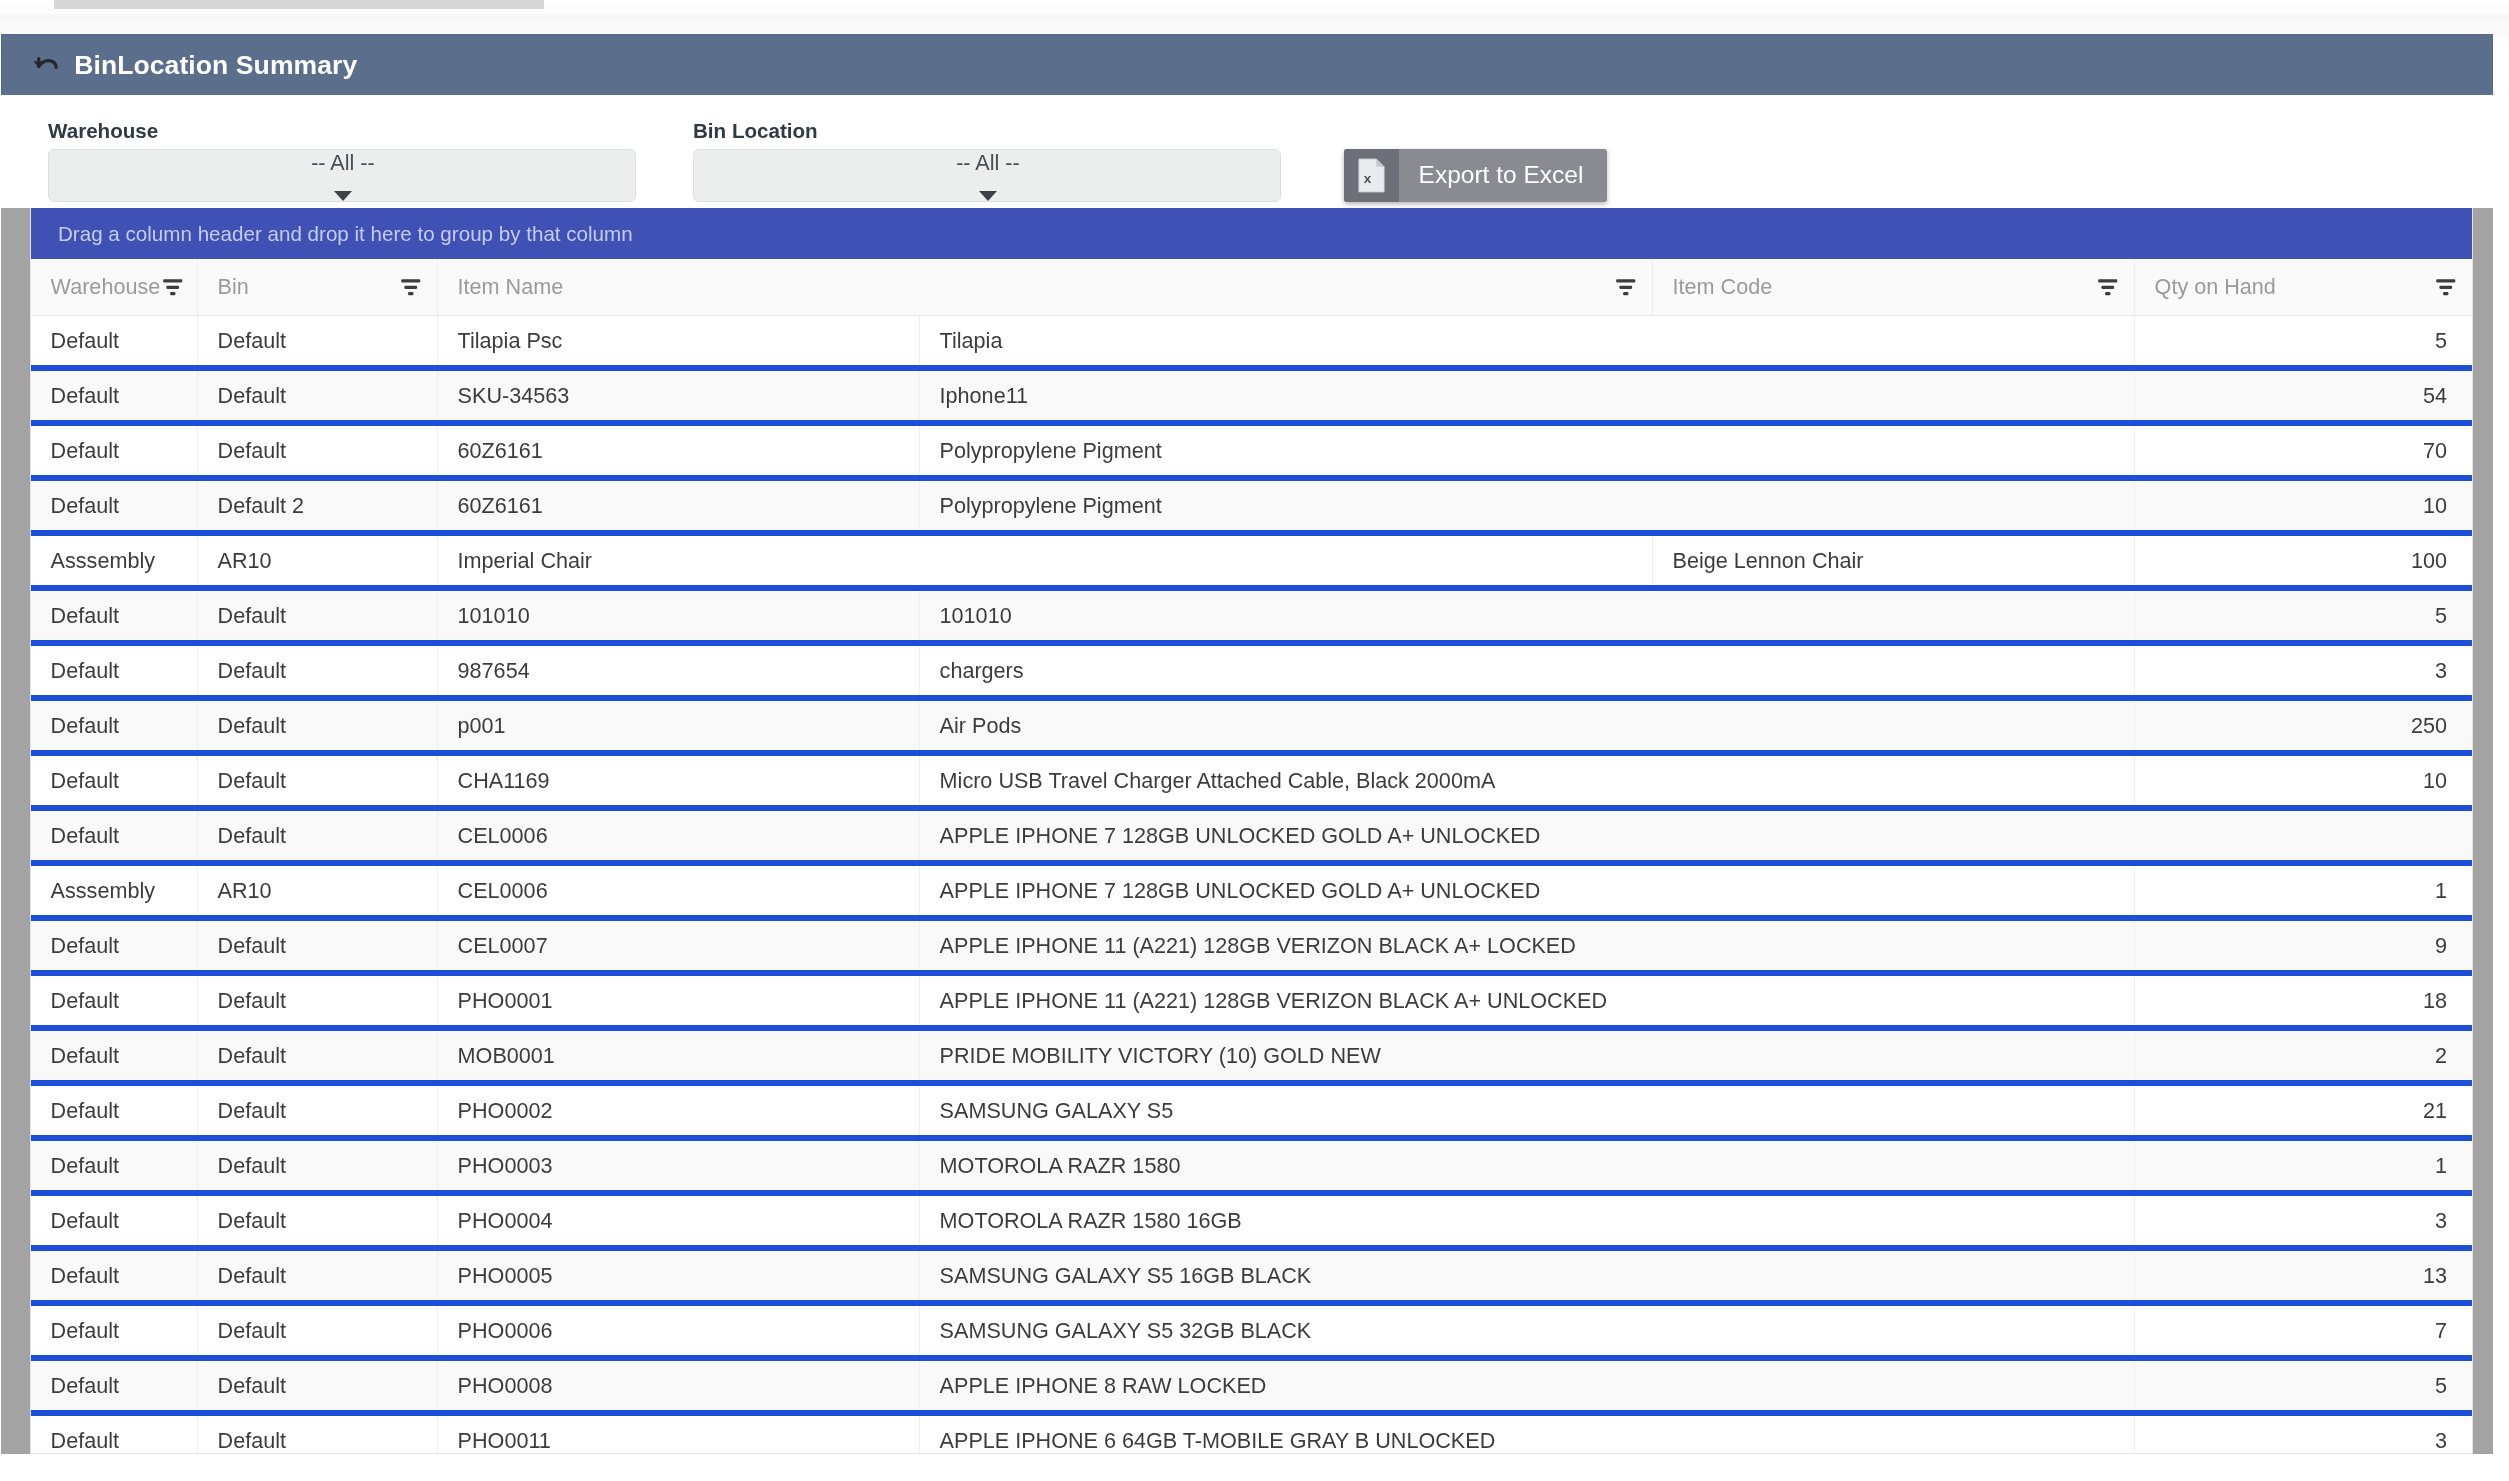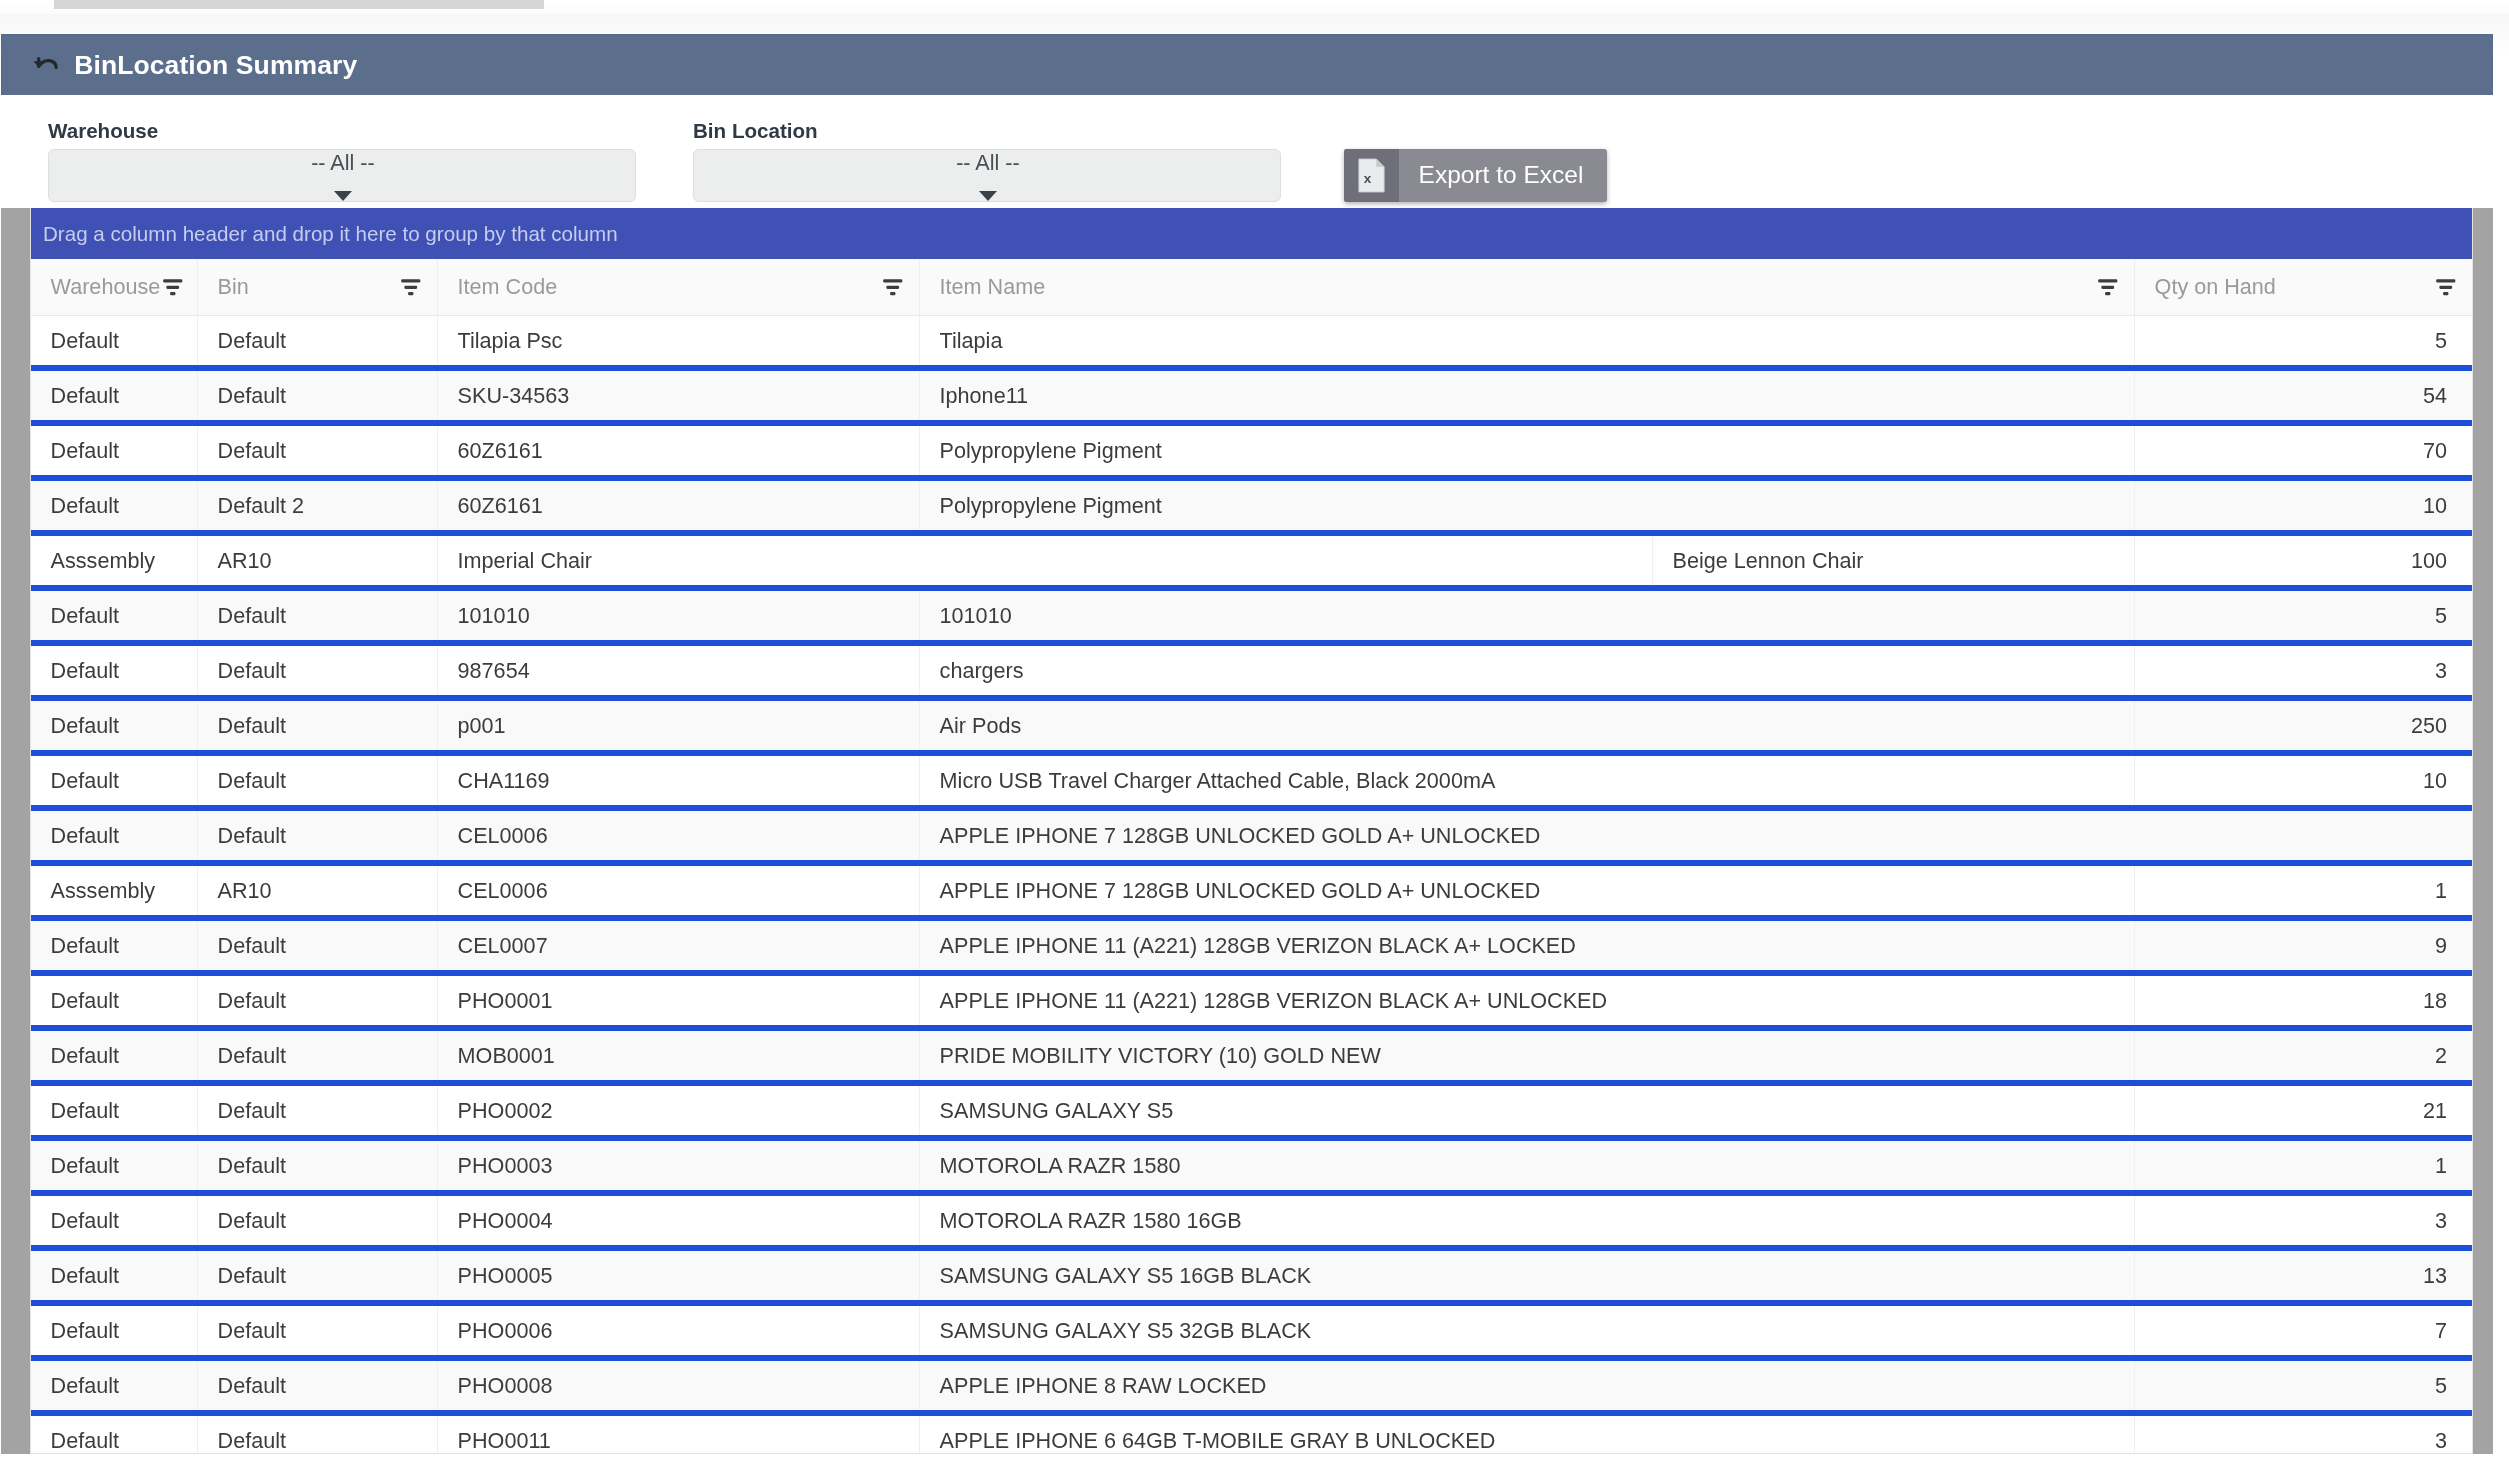--- a/index.html
+++ b/index.html
@@ -125,21 +125,21 @@
     font-size: 24.5px;
   }
 
   
   #grid { margin: 0 19.6px 0 29px; border: 1px solid #e3e3e3; border-top: none; }
   #group-panel {
     background: #3f51b5;
     height: 51px;
     display: flex;
     align-items: center;
-    padding-left: 12px;
+    padding-left: 27px;
     color: #c6ccef;
     font-size: 20.6px;
   }
   #grid-header {
     display: flex;
     background: #fafafa;
     border-bottom: 1px solid #e8e8e8;
     height: 57px;
   }
   .hcell {
@@ -251,36 +251,36 @@
           </svg>
         </div>
         <div class="hcell col-bin">
           <span class="htext">Bin</span>
           <svg class="filter-icon" viewBox="0 0 24 24">
             <rect x="3" y="5" width="18" height="3" rx="1" fill="#3d3d3d"></rect>
             <rect x="6" y="11" width="12" height="3" rx="1" fill="#3d3d3d"></rect>
             <rect x="9.5" y="17" width="5" height="3" rx="1" fill="#3d3d3d"></rect>
           </svg>
         </div>
+        <div class="hcell col-name">
+          <span class="htext">Item Name</span>
+          <svg class="filter-icon" viewBox="0 0 24 24">
+            <rect x="3" y="5" width="18" height="3" rx="1" fill="#3d3d3d"></rect>
+            <rect x="6" y="11" width="12" height="3" rx="1" fill="#3d3d3d"></rect>
+            <rect x="9.5" y="17" width="5" height="3" rx="1" fill="#3d3d3d"></rect>
+          </svg>
+        </div>
         <div class="hcell col-code">
           <span class="htext">Item Code</span>
           <svg class="filter-icon" viewBox="0 0 24 24">
             <rect x="3" y="5" width="18" height="3" rx="1" fill="#3d3d3d"></rect>
             <rect x="6" y="11" width="12" height="3" rx="1" fill="#3d3d3d"></rect>
             <rect x="9.5" y="17" width="5" height="3" rx="1" fill="#3d3d3d"></rect>
           </svg>
         </div>
-        <div class="hcell col-name">
-          <span class="htext">Item Name</span>
-          <svg class="filter-icon" viewBox="0 0 24 24">
-            <rect x="3" y="5" width="18" height="3" rx="1" fill="#3d3d3d"></rect>
-            <rect x="6" y="11" width="12" height="3" rx="1" fill="#3d3d3d"></rect>
-            <rect x="9.5" y="17" width="5" height="3" rx="1" fill="#3d3d3d"></rect>
-          </svg>
-        </div>
         <div class="hcell col-qty num">
           <span class="htext">Qty on Hand</span>
           <svg class="filter-icon" viewBox="0 0 24 24">
             <rect x="3" y="5" width="18" height="3" rx="1" fill="#3d3d3d"></rect>
             <rect x="6" y="11" width="12" height="3" rx="1" fill="#3d3d3d"></rect>
             <rect x="9.5" y="17" width="5" height="3" rx="1" fill="#3d3d3d"></rect>
           </svg>
         </div>
       </div>
 

